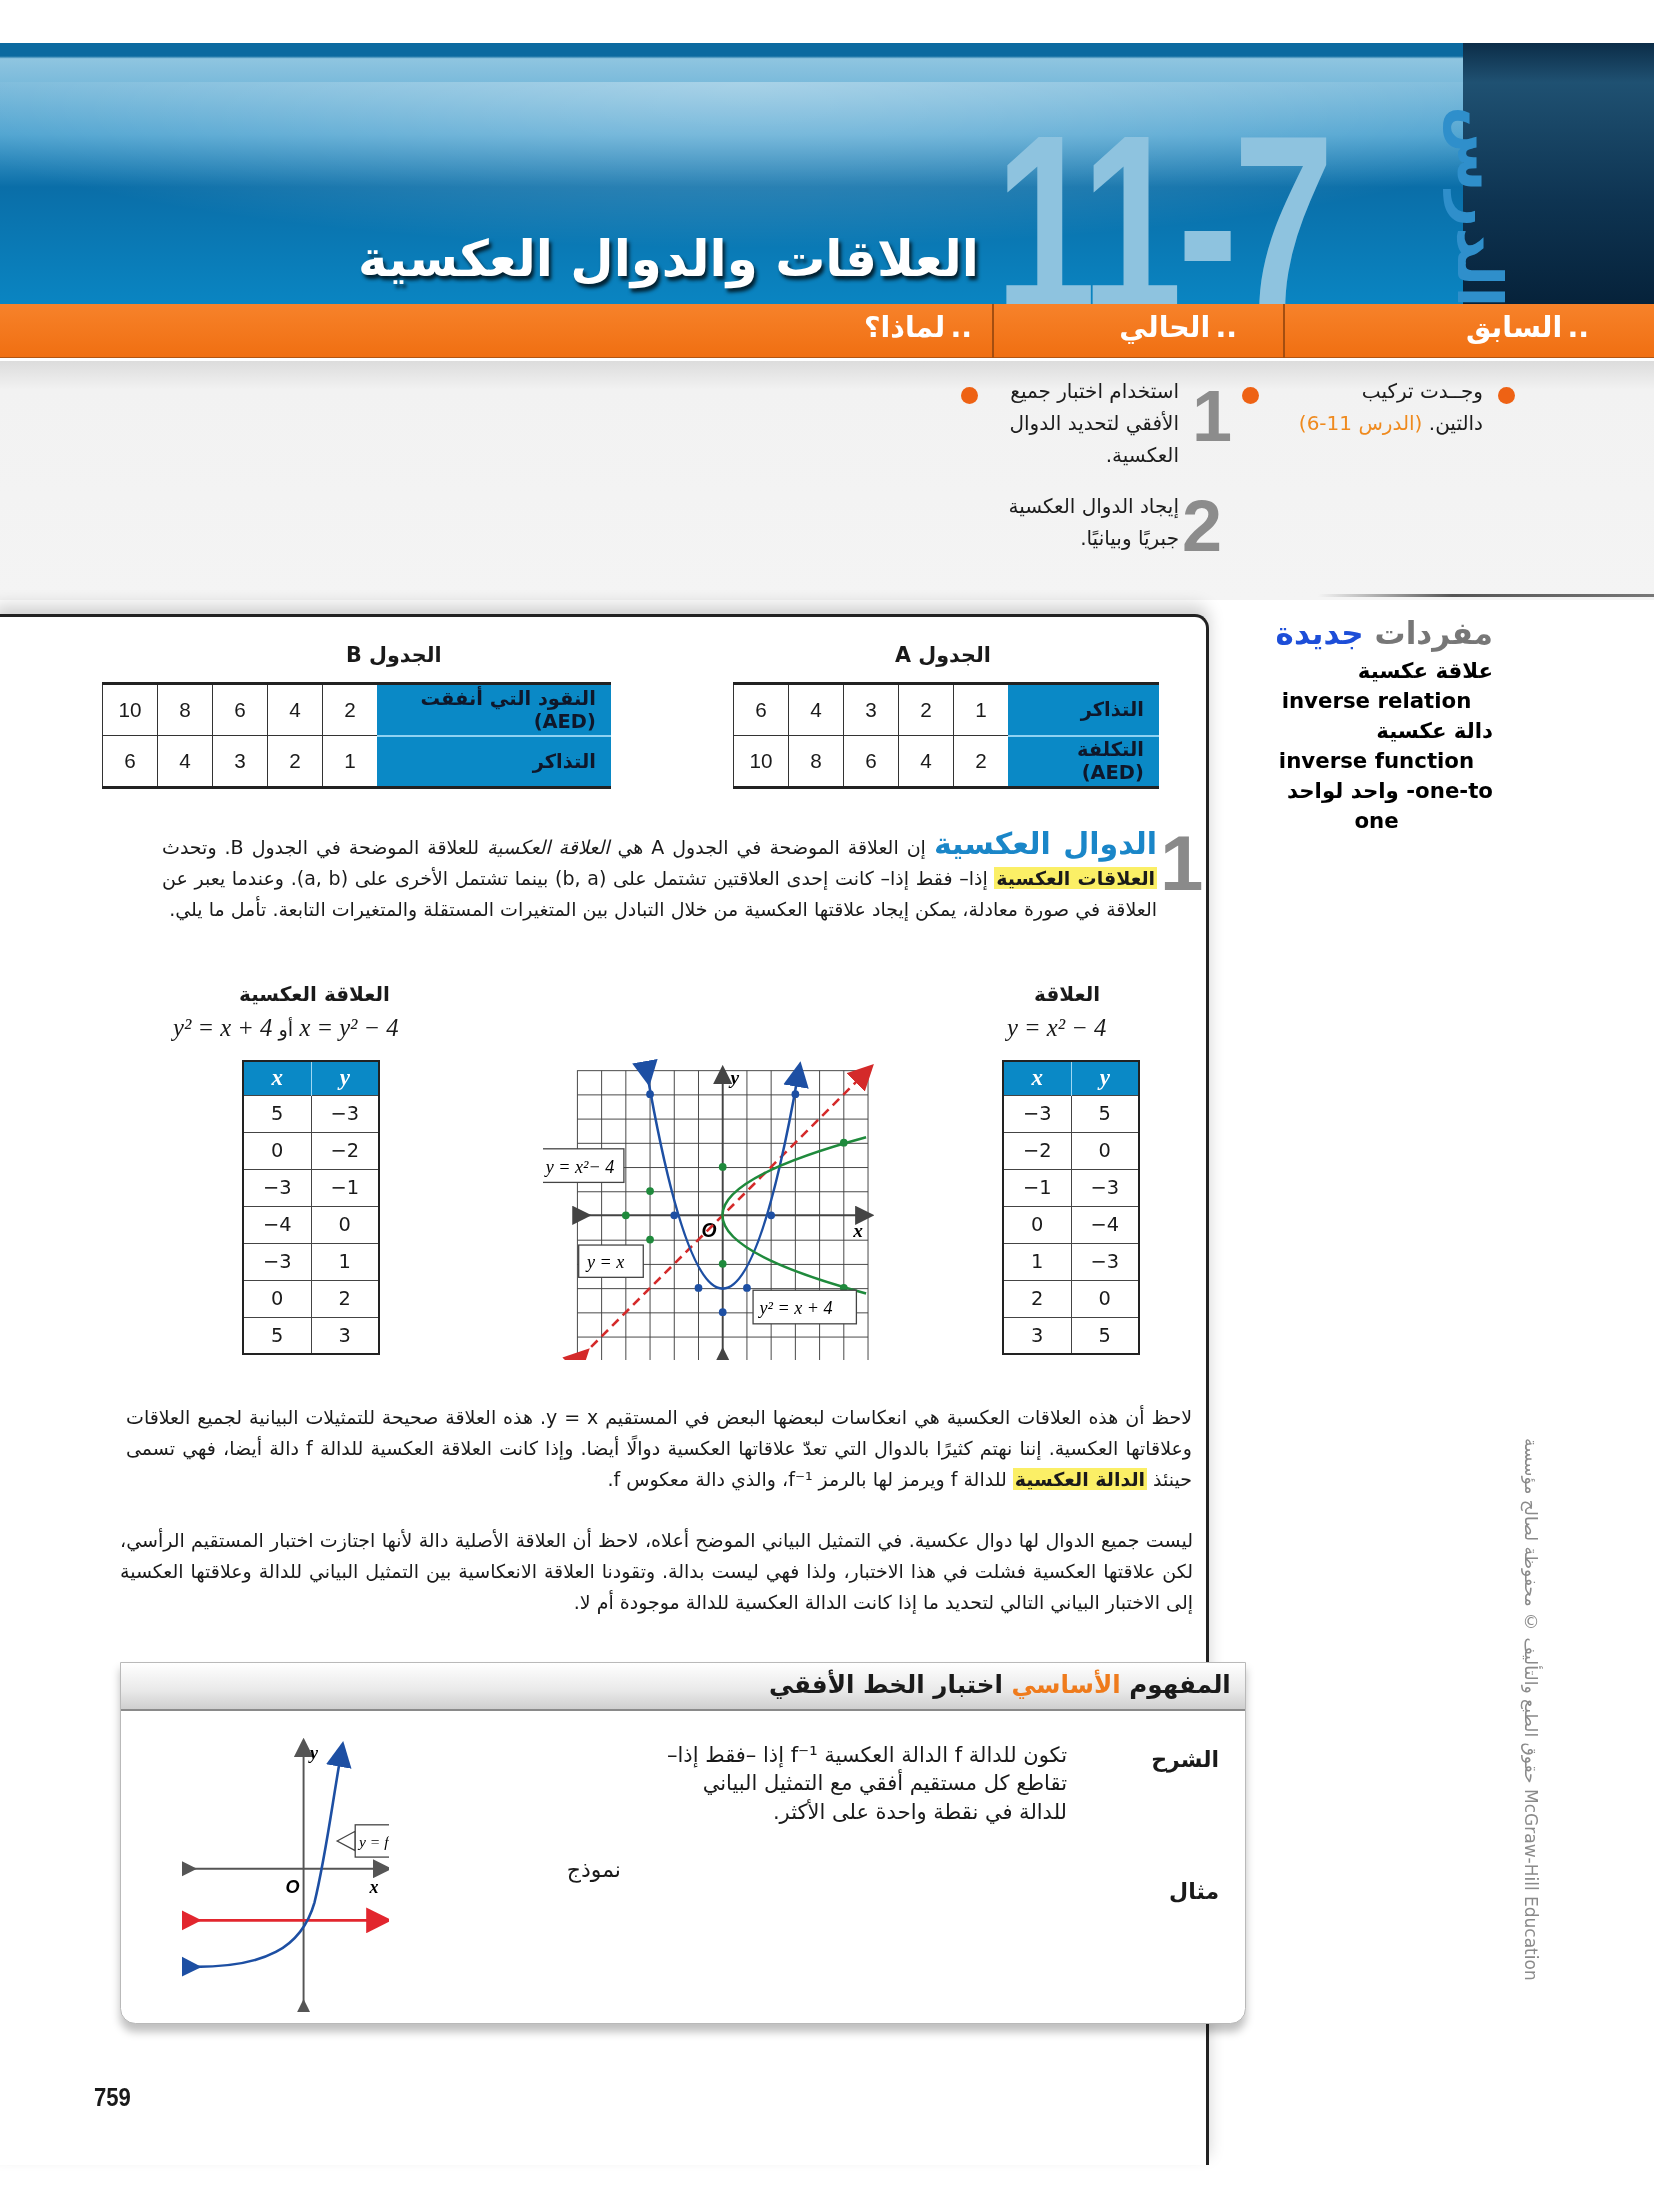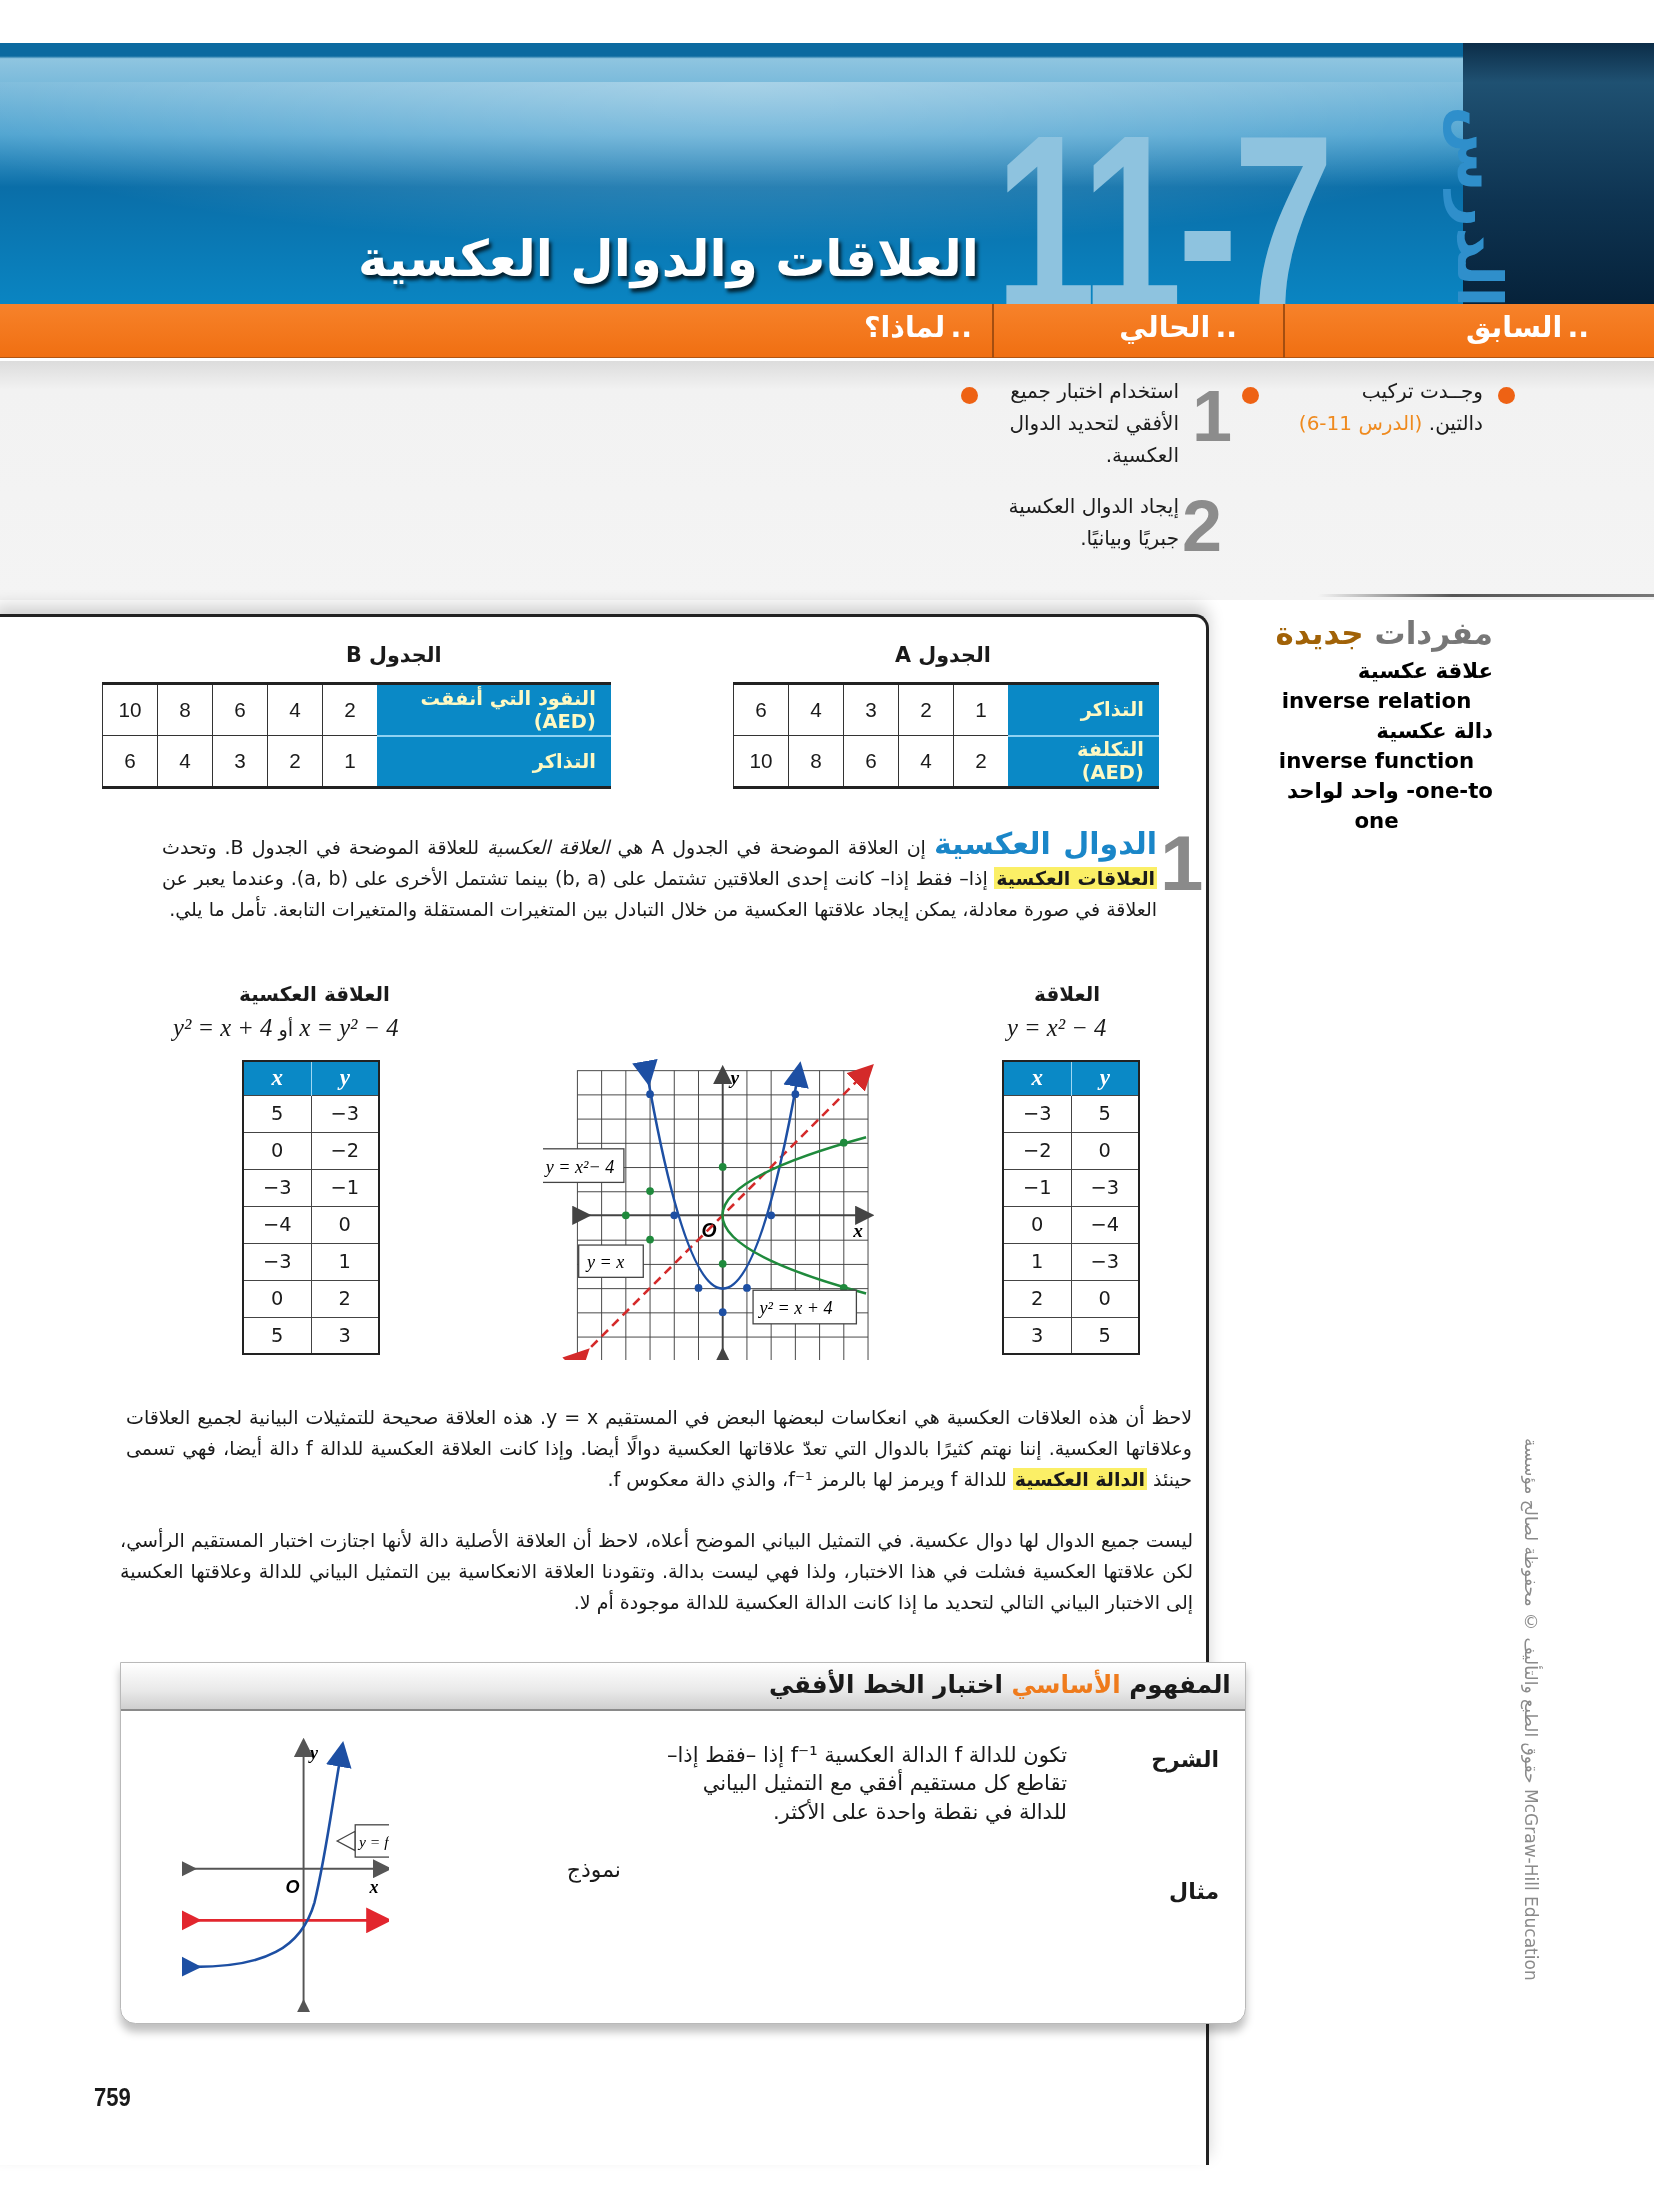--- a/index.html
+++ b/index.html
@@ -35,33 +35,33 @@
            background: linear-gradient(180deg, #dcdcdc 0%, #f2f2f2 12%, #f4f4f4 100%); }
   .bullet { position: absolute; width: 17px; height: 17px; border-radius: 50%; background: #ee6214; }
   .itext { position: absolute; direction: rtl; font-size: 20px; line-height: 32px; color: #1c1c1c; text-align: right; }
   .orange-ref { color: #ef8a1e; }
   .bignum { position: absolute; font-family: "Liberation Sans", sans-serif; font-weight: bold; color: #8c8c8c; font-size: 72px; line-height: 1; }
 
   
   .vocab-rule { position: absolute; left: 1318px; top: 594px; width: 336px; height: 2.6px; background: linear-gradient(90deg, rgba(120,120,120,0), #555 40%, #777); }
   .vocab { position: absolute; left: 1260px; top: 611px; width: 233px; direction: rtl; text-align: right; }
   .vocab .vt { font-size: 31px; font-weight: bold; line-height: 45px; white-space: nowrap; }
-  .vocab .vt .g { color: #777777; } .vocab .vt .o { color: #a16207; }
+  .vocab .vt .g { color: #777777; } .vocab .vt .o { color: #1d4ed8; }
   .vocab .vi { font-size: 21.3px; line-height: 30px; font-weight: bold; color: #000000; }
   .vocab .vi.en { direction: ltr; text-align: center; }
 
   
   .panel { position: absolute; left: -6.5px; top: 614px; width: 1215px; height: 1551px;
            background: #ffffff; border-top: 3.2px solid #222; border-right: 3.2px solid #222;
            border-top-right-radius: 14.2px; box-shadow: 0 -9px 15.5px rgba(0,0,0,0.18); }
 
   .tcap { position: absolute; direction: rtl; font-size: 20.7px; font-weight: bold; white-space: nowrap; }
   table.dt { position: absolute; border-collapse: collapse; border-top: 3.2px solid #222; border-bottom: 3.2px solid #222; direction: rtl; }
   table.dt td { border: 1.3px solid #333; text-align: center; font-family: "Liberation Sans", sans-serif; font-size: 20.7px; height: 52px; width: 55px; background: #fff; }
-  table.dt td.hd { background: #0a89c6; color: #fef9c3; font-weight: bold; font-family: "DejaVu Sans", sans-serif; font-size: 19.4px; text-align: right; padding-right: 14.2px; border-color: #0a89c6; }
+  table.dt td.hd { background: #0a89c6; color: #0f172a; font-weight: bold; font-family: "DejaVu Sans", sans-serif; font-size: 19.4px; text-align: right; padding-right: 14.2px; border-color: #0a89c6; }
   table.dt tr:first-child td.hd { border-bottom: 2.6px solid #8fd2f2; }
 
   .sec-num { position: absolute; left: 1160px; top: 824px; font-family: "Liberation Sans", sans-serif; font-weight: bold; font-size: 78px; color: #8a8a8a; line-height: 1; }
   .ptext { position: absolute; direction: rtl; text-align: justify; text-align-last: right; font-size: 19px; line-height: 31px; color: #1a1a1a; }
   .sec-head { color: #1a86c8; font-weight: bold; font-size: 30px; }
   .hl { background: #fbef66; font-weight: bold; padding: 0 1.9px; }
   .it { font-style: italic; font-family: "DejaVu Serif", serif; }
 
   .eq { position: absolute; font-family: "Liberation Serif", serif; font-style: italic; font-size: 24.6px; white-space: nowrap; }
   .eqlbl { position: absolute; direction: rtl; font-size: 20px; font-weight: bold; white-space: nowrap; }

